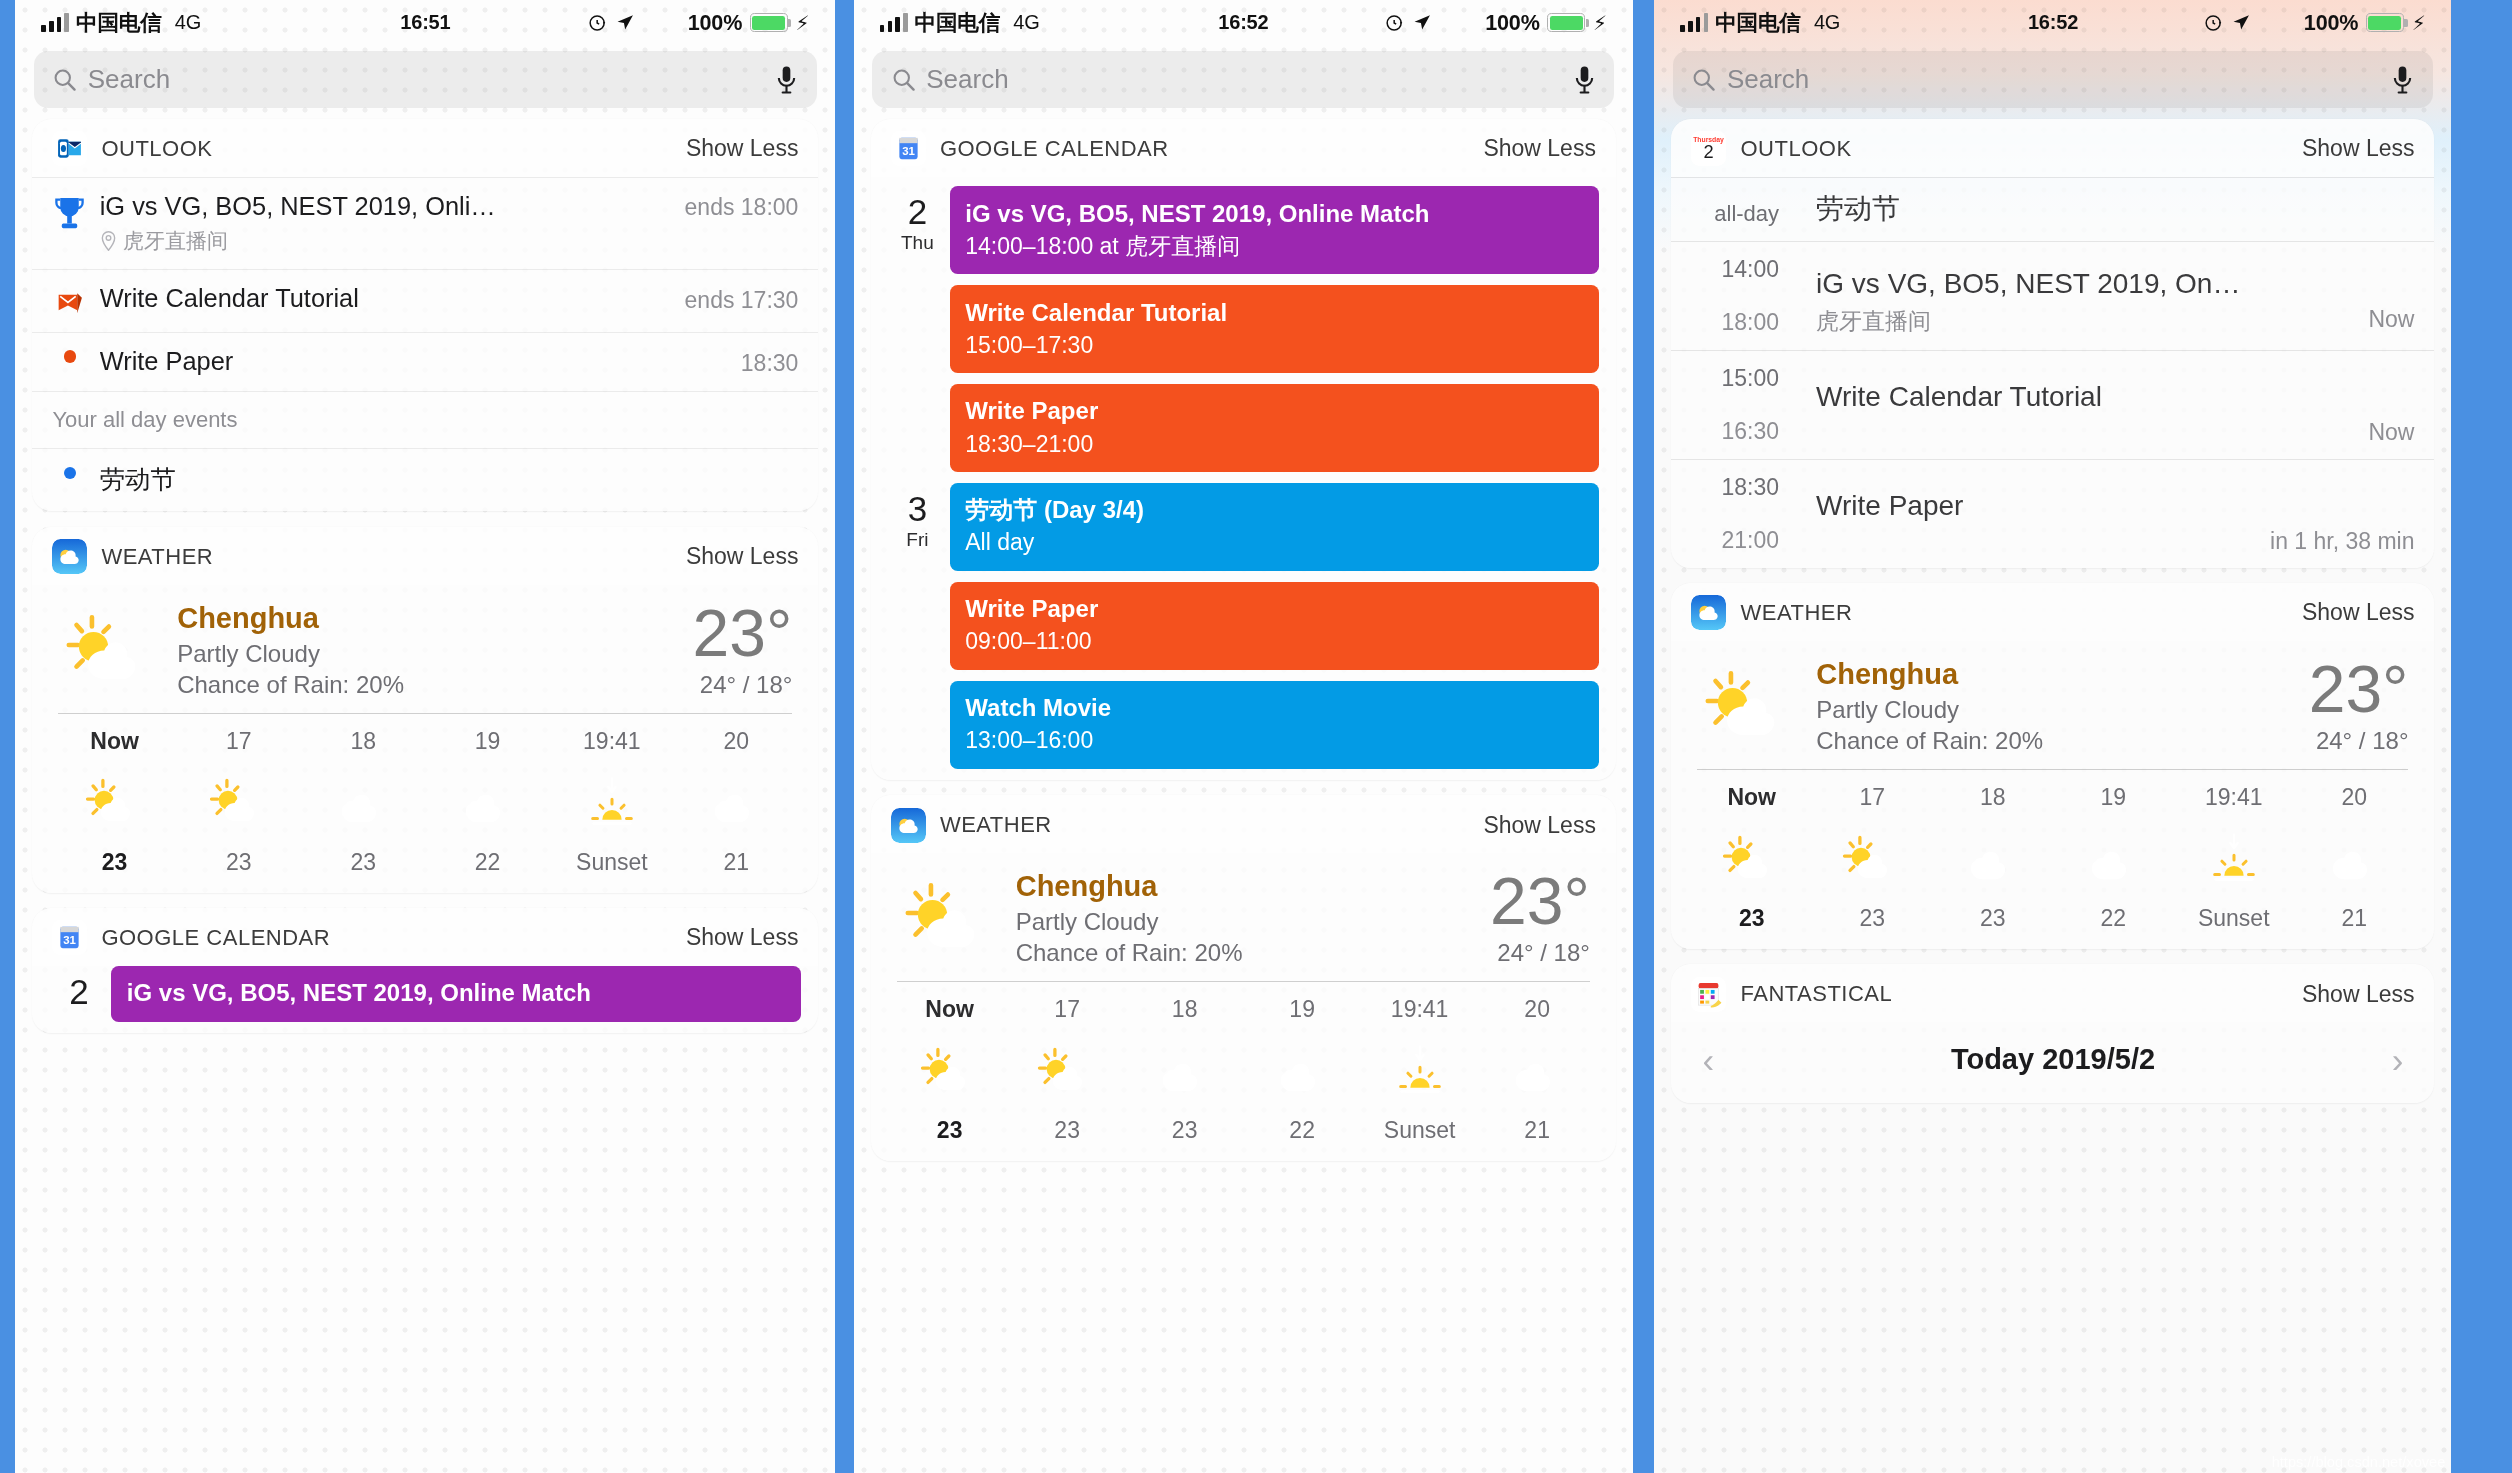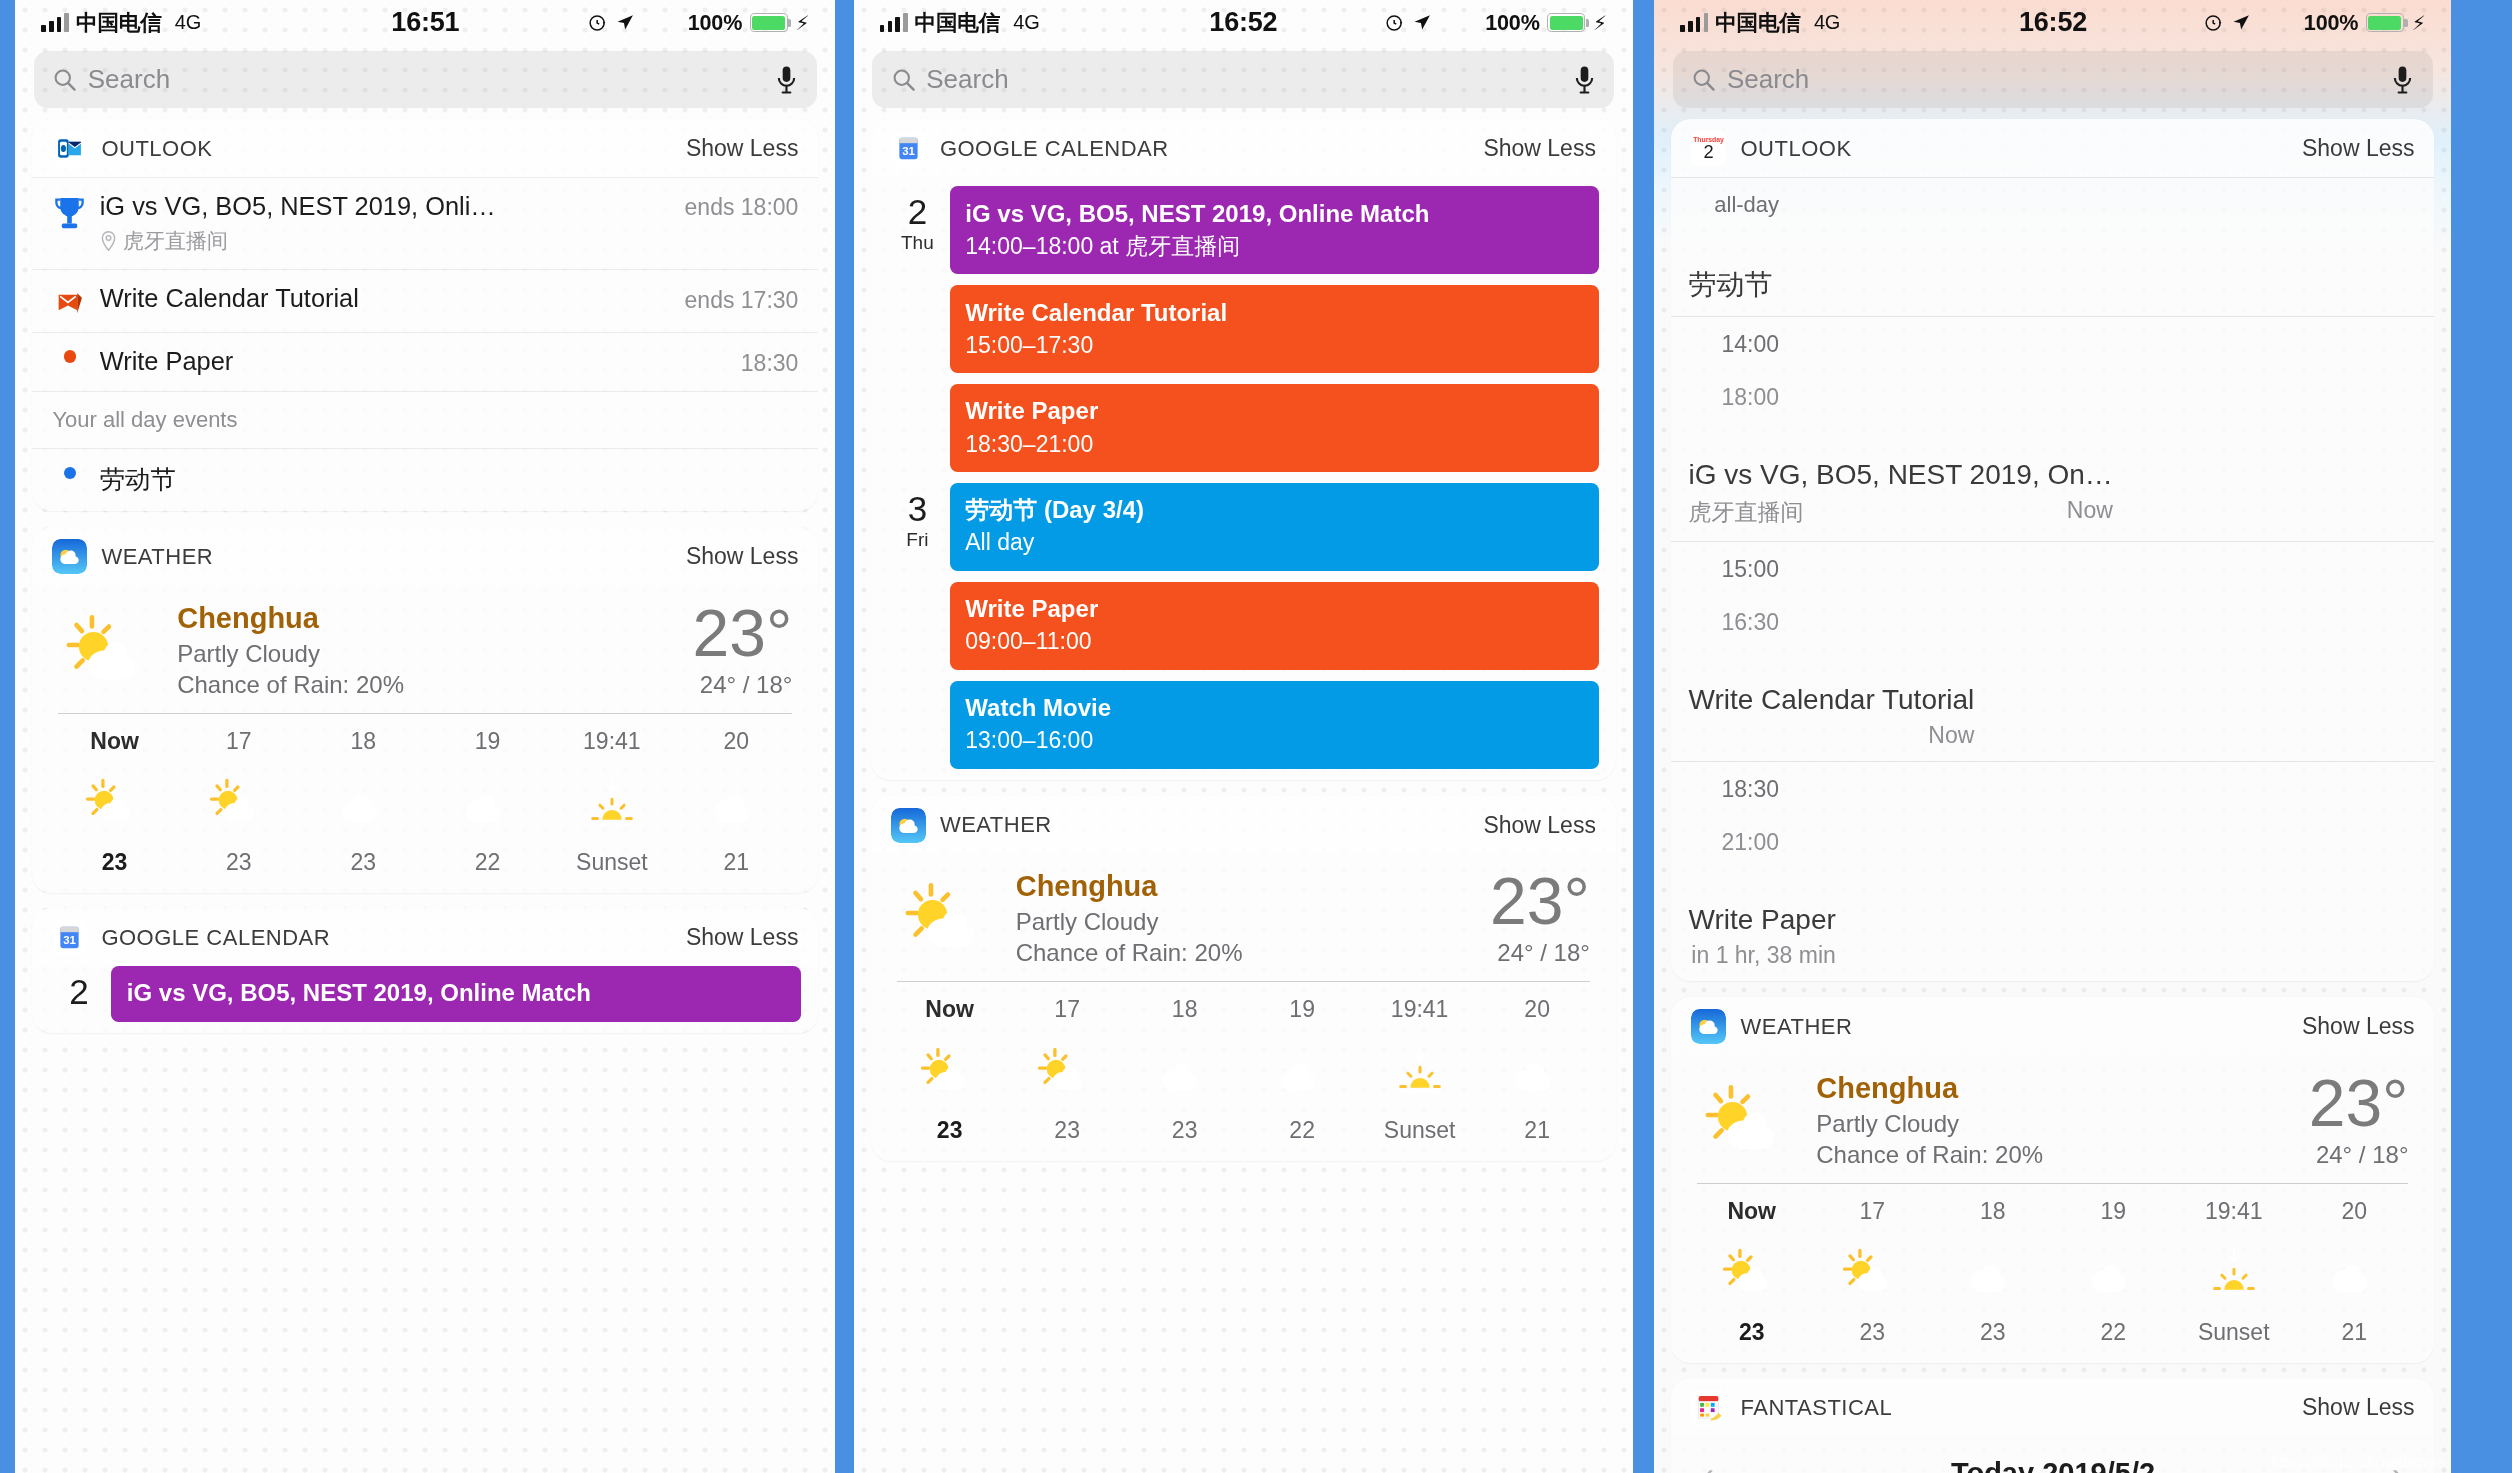--- a/index.html
+++ b/index.html
@@ -48,21 +48,21 @@
   .bars { display: flex; align-items: flex-end; gap: 3.1px; height: 18.5px; }
   .bars i { display: block; width: 4.6px; background: #111; border-radius: 0.8px; }
   .bars i:nth-child(1){height:7px}
   .bars i:nth-child(2){height:10.8px}
   .bars i:nth-child(3){height:14.6px}
   .bars i:nth-child(4){height:18.5px; background:#9b9b9b}
   .carrier { font-size: 21.6px; font-weight: 600; }
   .net { font-size: 20px; font-weight: 500; margin-left: 6.2px; }
   .sb-time {
     position: absolute; left: 0; right: 0; text-align: center;
-    font-size: 27px; font-weight: 700; pointer-events: none;
+    font-size: 20px; font-weight: 700; pointer-events: none;
   }
   .sb-right { margin-left: auto; display: flex; align-items: center; gap: 7.7px; z-index:2;}
   .ic-lock { width: 20px; height: 20px; }
   .ic-loc { width: 18.5px; height: 18.5px; }
   .pct { font-size: 21.6px; font-weight: 600; margin-left: 46px; }
   .batt {
     width: 38px; height: 19px; border: 1.5px solid #b0b0b0; border-radius: 4.6px;
     padding: 1.5px; position: relative;
   }
   .batt::after {
@@ -137,21 +137,21 @@
   .w-sep { height: 0.8px; background: rgba(0,0,0,0.18); margin: 0 26px; }
   .w-hours { display: flex; padding: 14px 20px 17px; }
   .w-col { flex: 1; text-align: center; }
   .w-h { font-size: 23px; color: #6e6e73; }
   .w-h.now { color: #2c2c2e; font-weight: 700; }
   .w-ci { height: 74px; display: flex; align-items: center; justify-content: center; margin: 12.3px 0 7.7px;}
   .w-t { font-size: 23px; color: #6e6e73; }
   .w-t.now { color: #1c1c1e; font-weight: 700; }
 
   
-  .ac-row { display: flex; align-items: flex-start; border-top: 0.8px solid rgba(0,0,0,0.09); flex-direction: column; }
+  .ac-row { display: flex; align-items: flex-end; border-top: 0.8px solid rgba(0,0,0,0.09); }
   .ac-row:first-of-type { border-top: none; }
   .ac-times { width: 123px; flex: none; text-align: right; padding: 14px 15.4px 14px 0; }
   .ac-t1 { font-size: 23px; color: #6e6e73; }
   .ac-t2 { font-size: 23px; color: #8e8e93; margin-top: 26px; }
   .ac-t1.allday { font-size: 22px; color: #6e6e73; }
   .ac-bar { width: 4.6px; flex: none; margin: 10.8px 0; border-radius: 2.3px; }
   .ac-body { flex: 1; min-width: 0; padding: 12.3px 20px 12.3px 17px; }
   .ac-title { font-size: 28px; color: #3a3a3c; white-space: nowrap; overflow: hidden; text-overflow: ellipsis; }
   .ac-foot { display: flex; margin-top: 6.2px; }
   .ac-loc { font-size: 23px; color: #8e8e93; }

